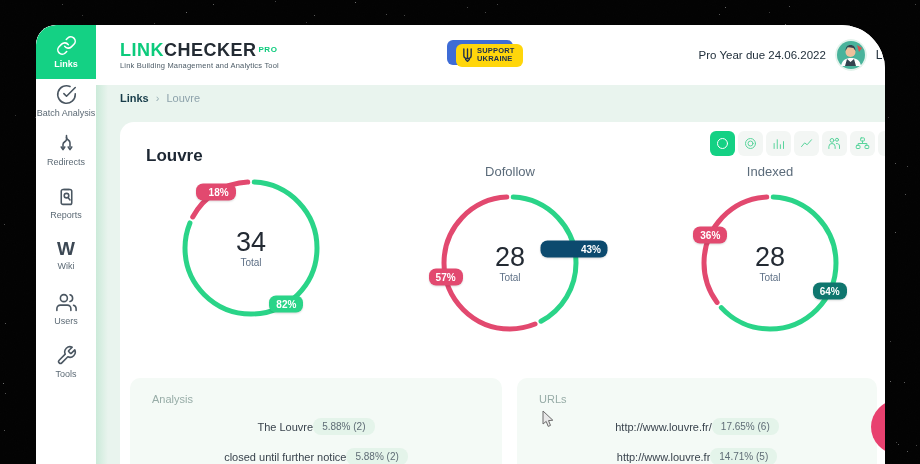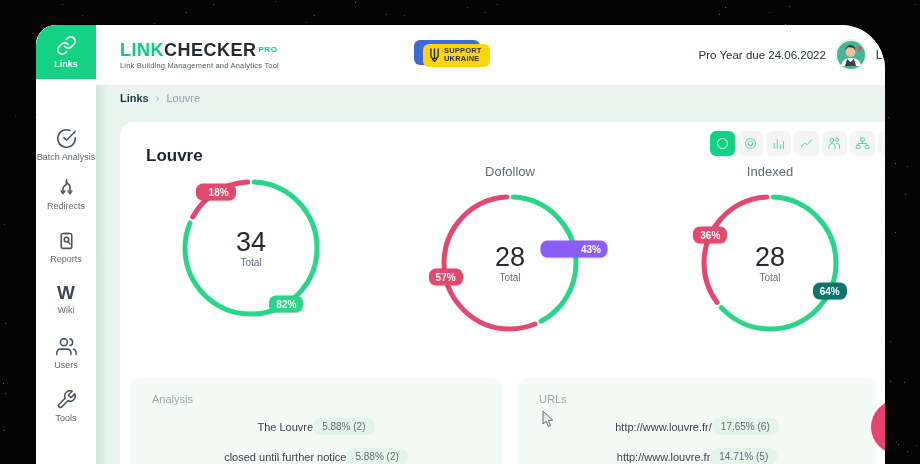--- a/index.html
+++ b/index.html
@@ -12,32 +12,32 @@
   
   .sidebar{width:60px;flex:none;background:#fff;display:flex;flex-direction:column;}
   .sb-item{height:53px;display:flex;flex-direction:column;align-items:center;justify-content:center;
            gap:3px;color:#5c6a75;cursor:pointer;}
   .sb-item .sb-label{font-size:9px;line-height:10px;text-align:center;color:#5c6a75;}
   .sb-item svg{width:21px;height:21px;stroke:#4a5661;fill:none;stroke-width:1.8;
                stroke-linecap:round;stroke-linejoin:round;}
   .sb-item.active{height:54px;background:#14d184;border-radius:20px 0 0 0;}
   .sb-item.active .sb-label{color:#fff;font-weight:bold;}
   .sb-item.active svg{stroke:#fff;}
-  .sb-item.first{height:44px;margin-top:44px;}
+  .sb-item.first{height:44px;}
   .wiki-w{font-size:19px;font-weight:bold;color:#3c4854;line-height:18px;}
   
   .main{flex:1;display:flex;flex-direction:column;min-width:0;}
   .header{height:60px;background:#fff;display:flex;align-items:center;flex:none;}
   .logo-wrap{margin-left:24px;width:260px;flex:none;}
   .logo-line{font-size:18px;font-weight:bold;letter-spacing:.5px;line-height:18px;}
   .logo-link{color:#0ccb7c;}
   .logo-checker{color:#232b33;}
   .logo-pro{color:#0ccb7c;font-size:8px;font-weight:bold;vertical-align:top;margin-left:2px;}
   .logo-sub{font-size:7.5px;color:#4c5b66;margin-top:2px;letter-spacing:.2px;}
-  .ua-badge{position:relative;margin-left:43px;cursor:pointer;flex:none;}
+  .ua-badge{position:relative;margin-left:76px;cursor:pointer;flex:none;}
   .ua-blue{position:absolute;left:-9px;top:-4px;width:66px;height:25px;border-radius:6px;background:#3e6cd6;}
   .ua-yellow{position:relative;display:flex;align-items:center;gap:4px;background:#ffd60b;
              border-radius:6px;padding:3px 8px 3px 6px;}
   .ua-text{font-size:7.5px;font-weight:bold;color:#20304c;line-height:8.5px;letter-spacing:.2px;}
   .ua-badge svg{width:11px;height:14px;}
   .header-right{display:flex;align-items:center;gap:9px;margin-left:auto;margin-right:-48px;white-space:nowrap;}
   .plan-text{font-size:11.5px;color:#22303c;}
   .avatar{width:32px;height:32px;border-radius:50%;flex:none;cursor:pointer;}
   .user-name{font-size:12px;color:#22303c;}
   
@@ -279,21 +279,21 @@
             <div class="chart-title">Dofollow</div>
             <div class="donut">
                 <svg viewBox="0 0 150 150" class="donut-svg">
                   <circle cx="75" cy="75" r="66" fill="none" stroke="#2ad488" stroke-width="5" stroke-linecap="round" pathLength="100" stroke-dasharray="41.4 58.6" stroke-dashoffset="-0.8" transform="rotate(-90 75 75)"></circle>
                   <circle cx="75" cy="75" r="66" fill="none" stroke="#e2496f" stroke-width="5" stroke-linecap="round" pathLength="100" stroke-dasharray="55.4 44.6" stroke-dashoffset="-43.8" transform="rotate(-90 75 75)"></circle>
                 </svg>
               <div class="donut-center">
                 <div class="donut-total">28</div>
                 <div class="donut-total-label">Total</div>
               </div>
-            <div class="seg-badge" style="background: #8b5cf6; left: 92.9403%; top: 40.4017%; padding-left: 40px;">43%</div>
+            <div class="seg-badge" style="background: #0c4a6e; left: 92.9403%; top: 40.4017%; padding-left: 40px;">43%</div>
                 <div class="seg-badge" style="background: rgb(226, 73, 111); left: 7.05966%; top: 59.5983%;">57%</div>
               </div>
           </div>
 
           <div class="chart-col col-indexed">
             <div class="chart-title">Indexed</div>
             <div class="donut">
                 <svg viewBox="0 0 150 150" class="donut-svg">
                   <circle cx="75" cy="75" r="66" fill="none" stroke="#2ad488" stroke-width="5" stroke-linecap="round" pathLength="100" stroke-dasharray="62.4 37.6" stroke-dashoffset="-0.8" transform="rotate(-90 75 75)"></circle>
                   <circle cx="75" cy="75" r="66" fill="none" stroke="#e2496f" stroke-width="5" stroke-linecap="round" pathLength="100" stroke-dasharray="34.4 65.6" stroke-dashoffset="-64.8" transform="rotate(-90 75 75)"></circle>

